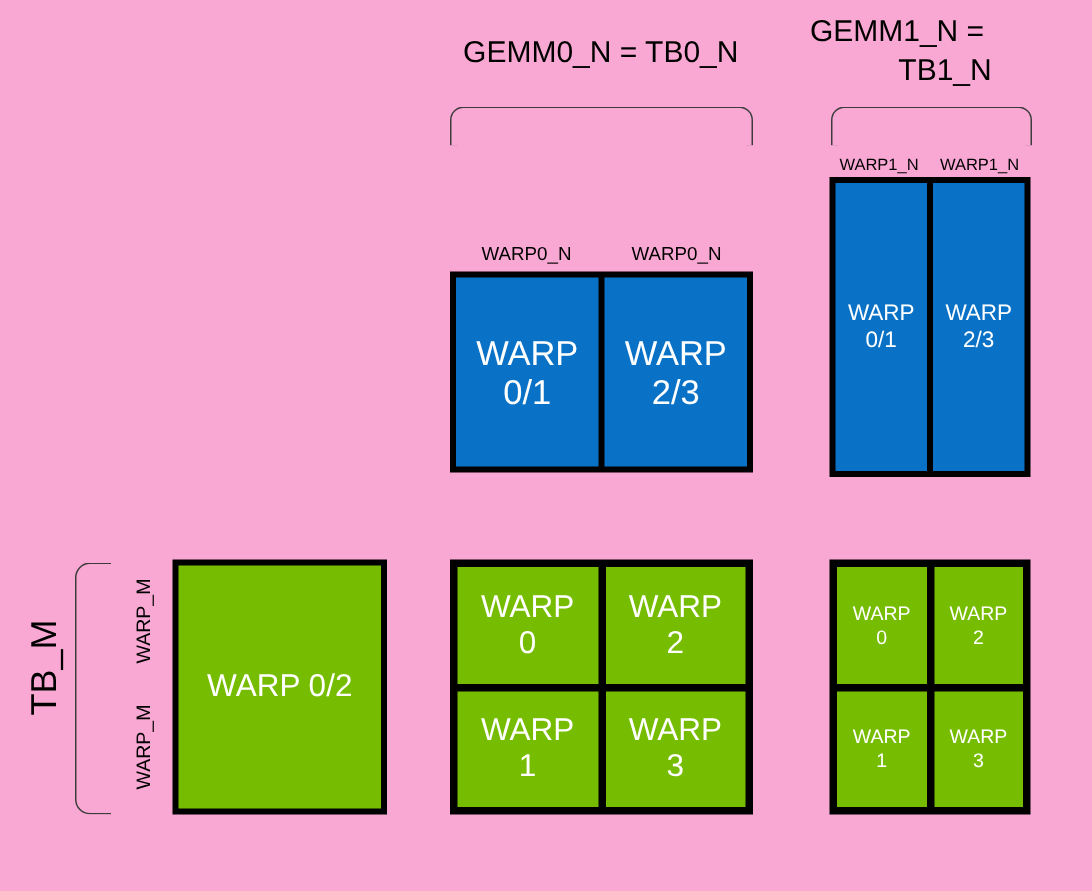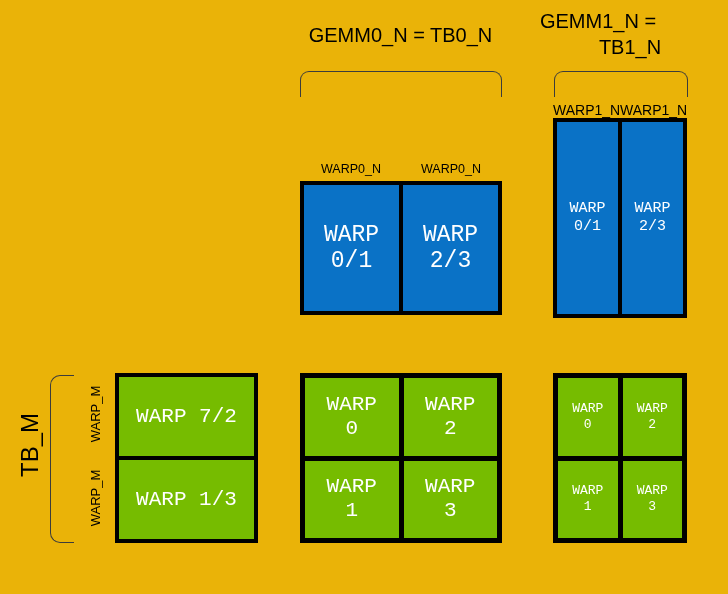--- a/index.html
+++ b/index.html
@@ -8,21 +8,21 @@
     background: #ffffff;
   }
   body {
     font-family: "Liberation Sans", sans-serif;
     color: #000000;
   }
   #canvas {
     position: relative;
     width: 728px;
     height: 594px;
-    background: #eab308;
+    background: #f9a8d4;
     overflow: hidden;
   }
   .abs { position: absolute; }
 
   
   .heading {
     font-size: 20px;
     line-height: 26px;
     color: #000000;
     text-align: center;
@@ -49,21 +49,21 @@
 
   
   .tick-label {
     font-size: 12.5px;
     line-height: 14px;
     text-align: center;
     white-space: nowrap;
     color: #000000;
   }
   .tick-label.small {
-    font-size: 14px;
+    font-size: 11px;
   }
   .rot-label {
     font-size: 13px;
     white-space: nowrap;
     color: #000000;
     transform: rotate(-90deg);
     transform-origin: center center;
   }
   .rot-label.big {
     font-size: 24px;
@@ -82,21 +82,20 @@
 
   .cell {
     box-sizing: border-box;
     display: flex;
     align-items: center;
     justify-content: center;
     text-align: center;
     color: #ffffff;
     font-weight: 400;
     white-space: pre-line;
-    font-family: Liberation Mono, monospace;
   }
   .cell.blue  { background: #0A72C6; }
   .cell.green { background: #76BC00; }
   .t-lg  { font-size: 23px; line-height: 26px; }
   .t-md  { font-size: 21px; line-height: 24px; }
   .t-sm  { font-size: 15px; line-height: 18px; }
   .t-xs  { font-size: 13px; line-height: 16px; }
 
   .grid2 {
     box-sizing: border-box;
@@ -149,22 +148,21 @@
   <div class="abs vbracket" style="left:50px; top:375px; width:24px; height:168px;"></div>
 
   <div class="abs" style="left:78px; top:375px; width:34px; height:84px;">
     <div class="rot-label" style="position:absolute; left:-25px; top:22px; width:84px; height:34px; display:flex; align-items:center; justify-content:center;">WARP_M</div>
   </div>
   <div class="abs" style="left:78px; top:459px; width:34px; height:84px;">
     <div class="rot-label" style="position:absolute; left:-25px; top:22px; width:84px; height:34px; display:flex; align-items:center; justify-content:center;">WARP_M</div>
   </div>
 
   <div class="abs block-group col" style="left:115px; top:373px; width:143px; height:170px;">
-    <div class="cell green t-md" style="flex:1;">WARP 7/2</div>
-    <div class="cell green t-md" style="flex:1;">WARP 1/3</div>
+    <div class="cell green t-md" style="flex:1;">WARP 0/2</div>
   </div>
 
   <div class="abs grid2" style="left:300px; top:373px; width:202px; height:170px;">
     <div class="cell green t-md">WARP
 0</div>
     <div class="cell green t-md">WARP
 2</div>
     <div class="cell green t-md">WARP
 1</div>
     <div class="cell green t-md">WARP

